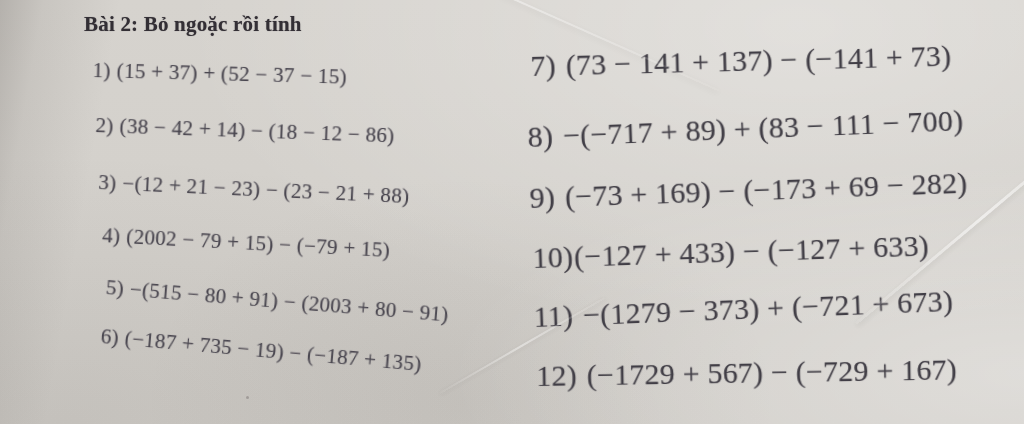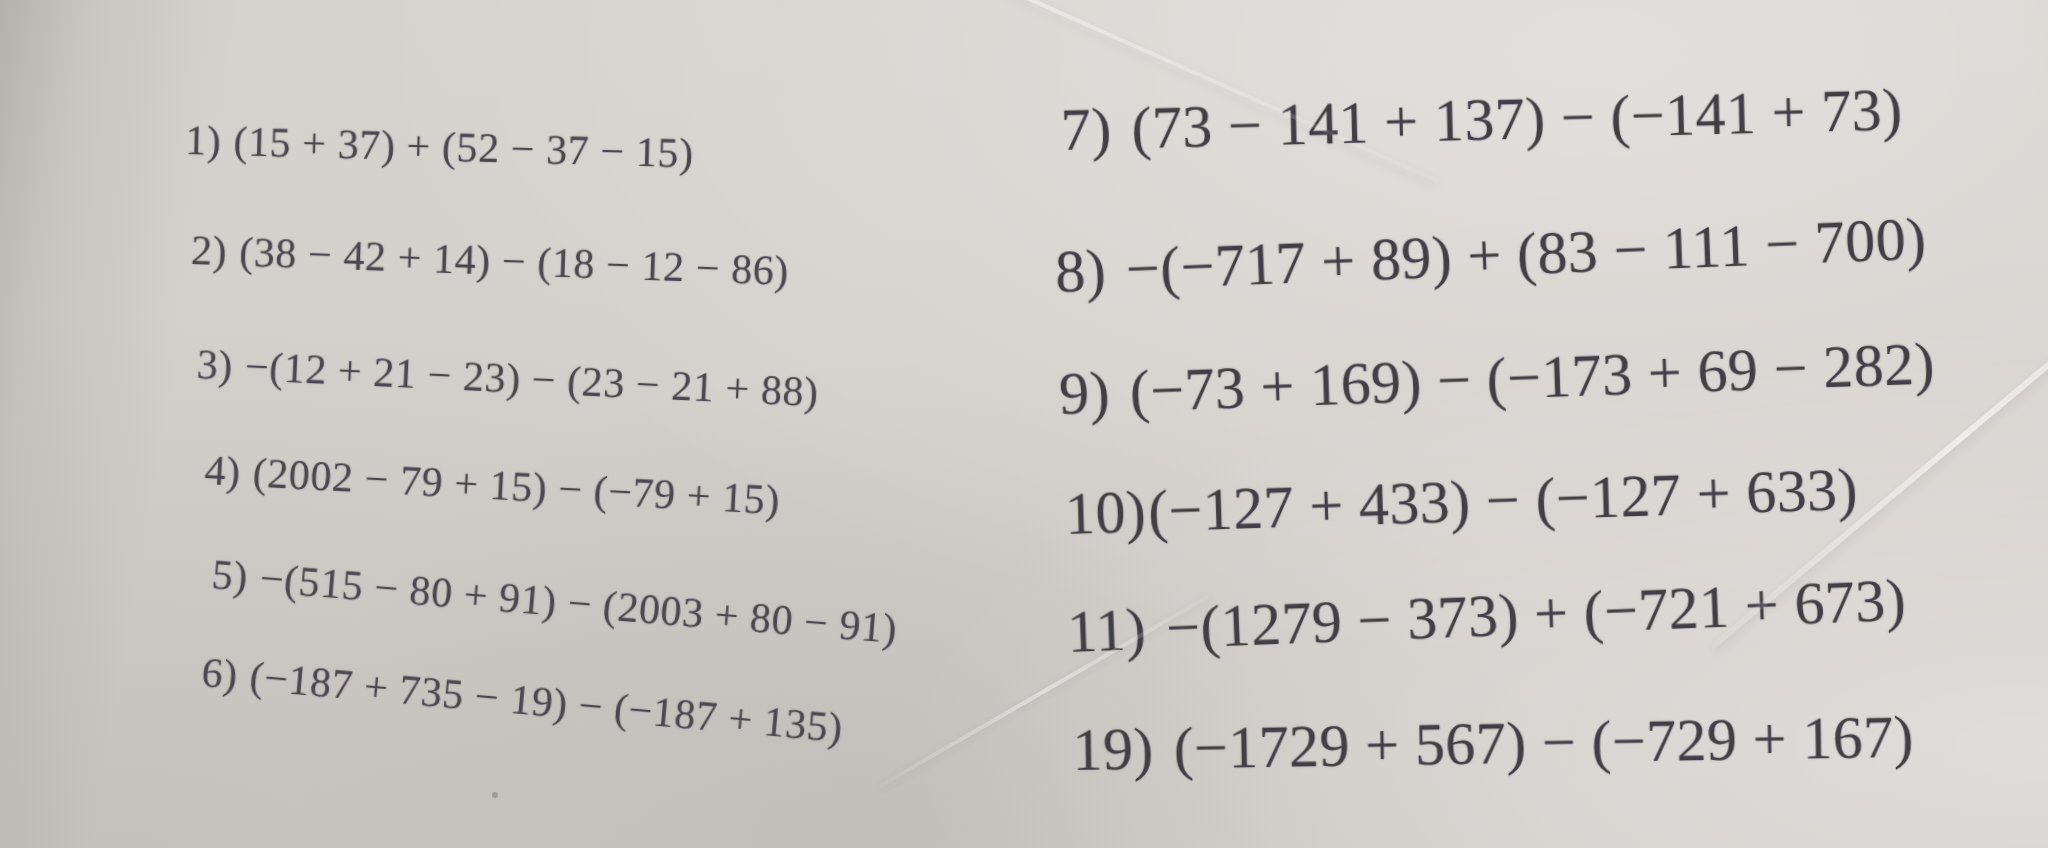--- a/index.html
+++ b/index.html
@@ -88,20 +88,21 @@
   .speck {
     position: absolute; left: 246px; top: 396px; width: 3px; height: 3px;
     border-radius: 50%; background: rgba(95,85,85,0.35);
   }
 </style>
 </head>
 <body>
 
 <div class="sheet">
 
+  <div class="title">Bài 2: Bỏ ngoặc rồi tính</div>
 
   <div class="line left p1">
     <span class="num">1)</span><span class="expr">(15 + 37) + (52 − 37 − 15)</span>
   </div>
   <div class="line left p2">
     <span class="num">2)</span><span class="expr">(38 − 42 + 14) − (18 − 12 − 86)</span>
   </div>
   <div class="line left p3">
     <span class="num">3)</span><span class="expr">−(12 + 21 − 23) − (23 − 21 + 88)</span>
   </div>
@@ -124,21 +125,21 @@
   <div class="line right p9">
     <span class="num">9)</span><span class="expr">(−73 + 169) − (−173 + 69 − 282)</span>
   </div>
   <div class="line right p10">
     <span class="num">10)</span><span class="expr">(−127 + 433) − (−127 + 633)</span>
   </div>
   <div class="line right p11">
     <span class="num">11)</span><span class="expr">−(1279 − 373) + (−721 + 673)</span>
   </div>
   <div class="line right p12">
-    <span class="num">19)</span><span class="expr">(−1729 + 567) − (−729 + 167)</span>
+    <span class="num">12)</span><span class="expr">(−1729 + 567) − (−729 + 167)</span>
   </div>
 
   <div class="crease-br"></div>
   <div class="crease-tr"></div>
   <div class="crease-bc"></div>
   <div class="speck"></div>
 
 </div>
 
 </body></html>

